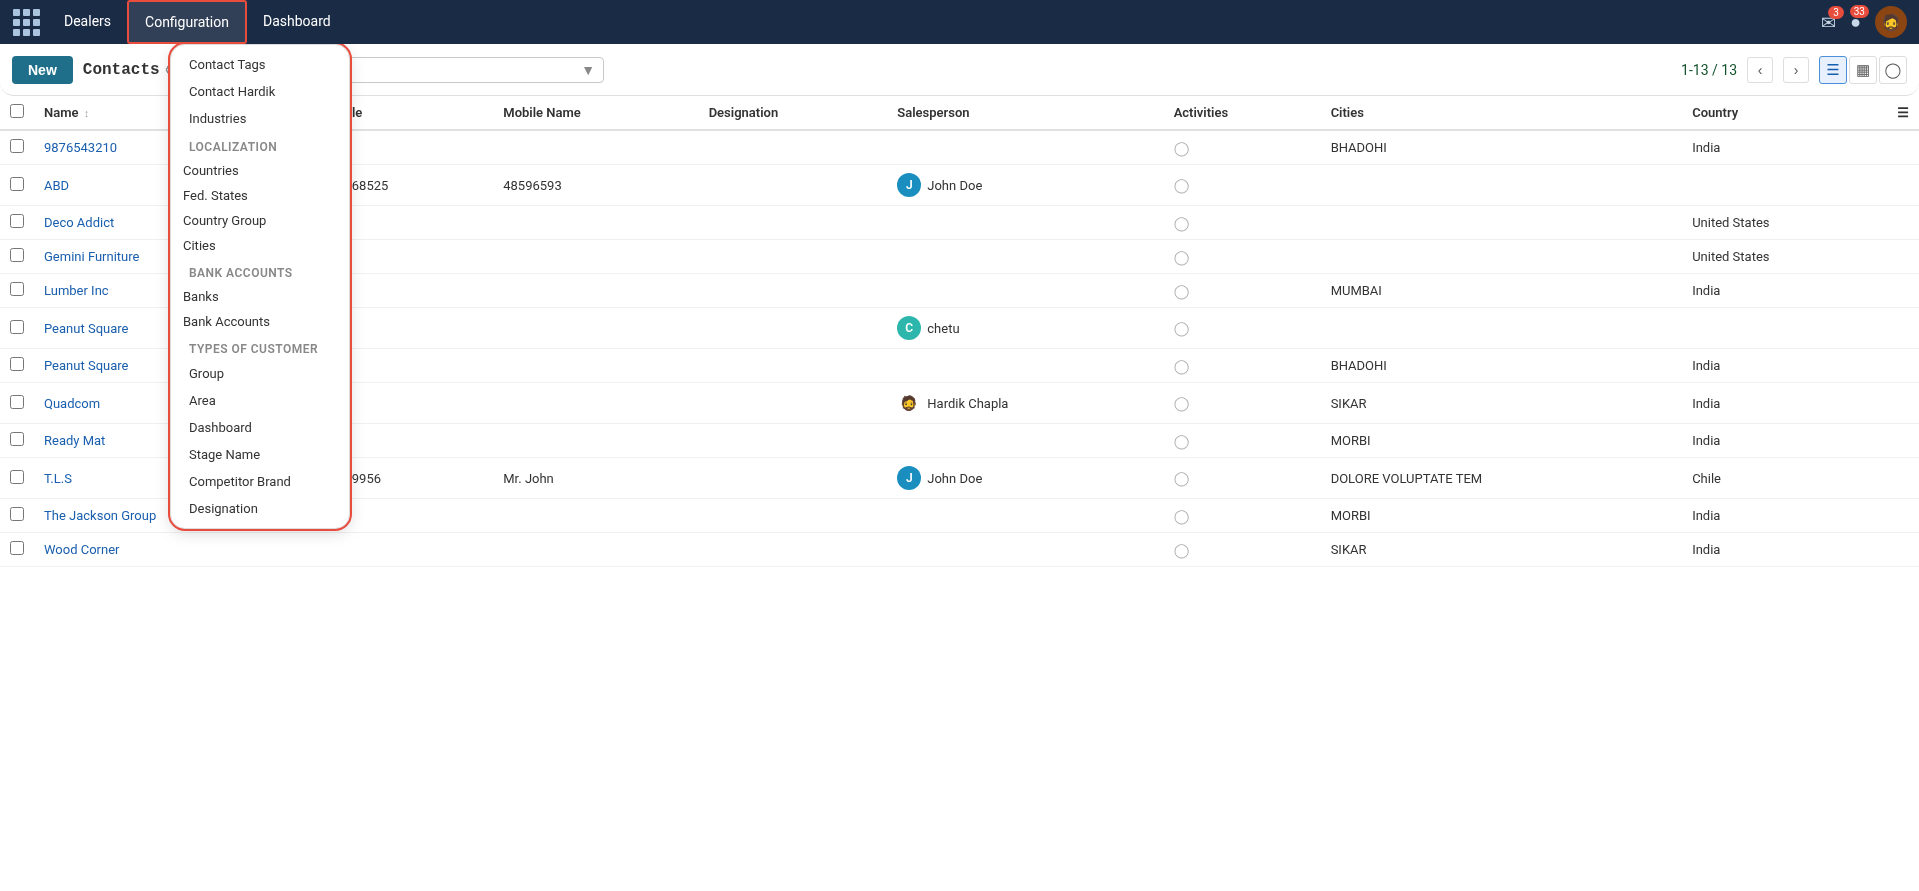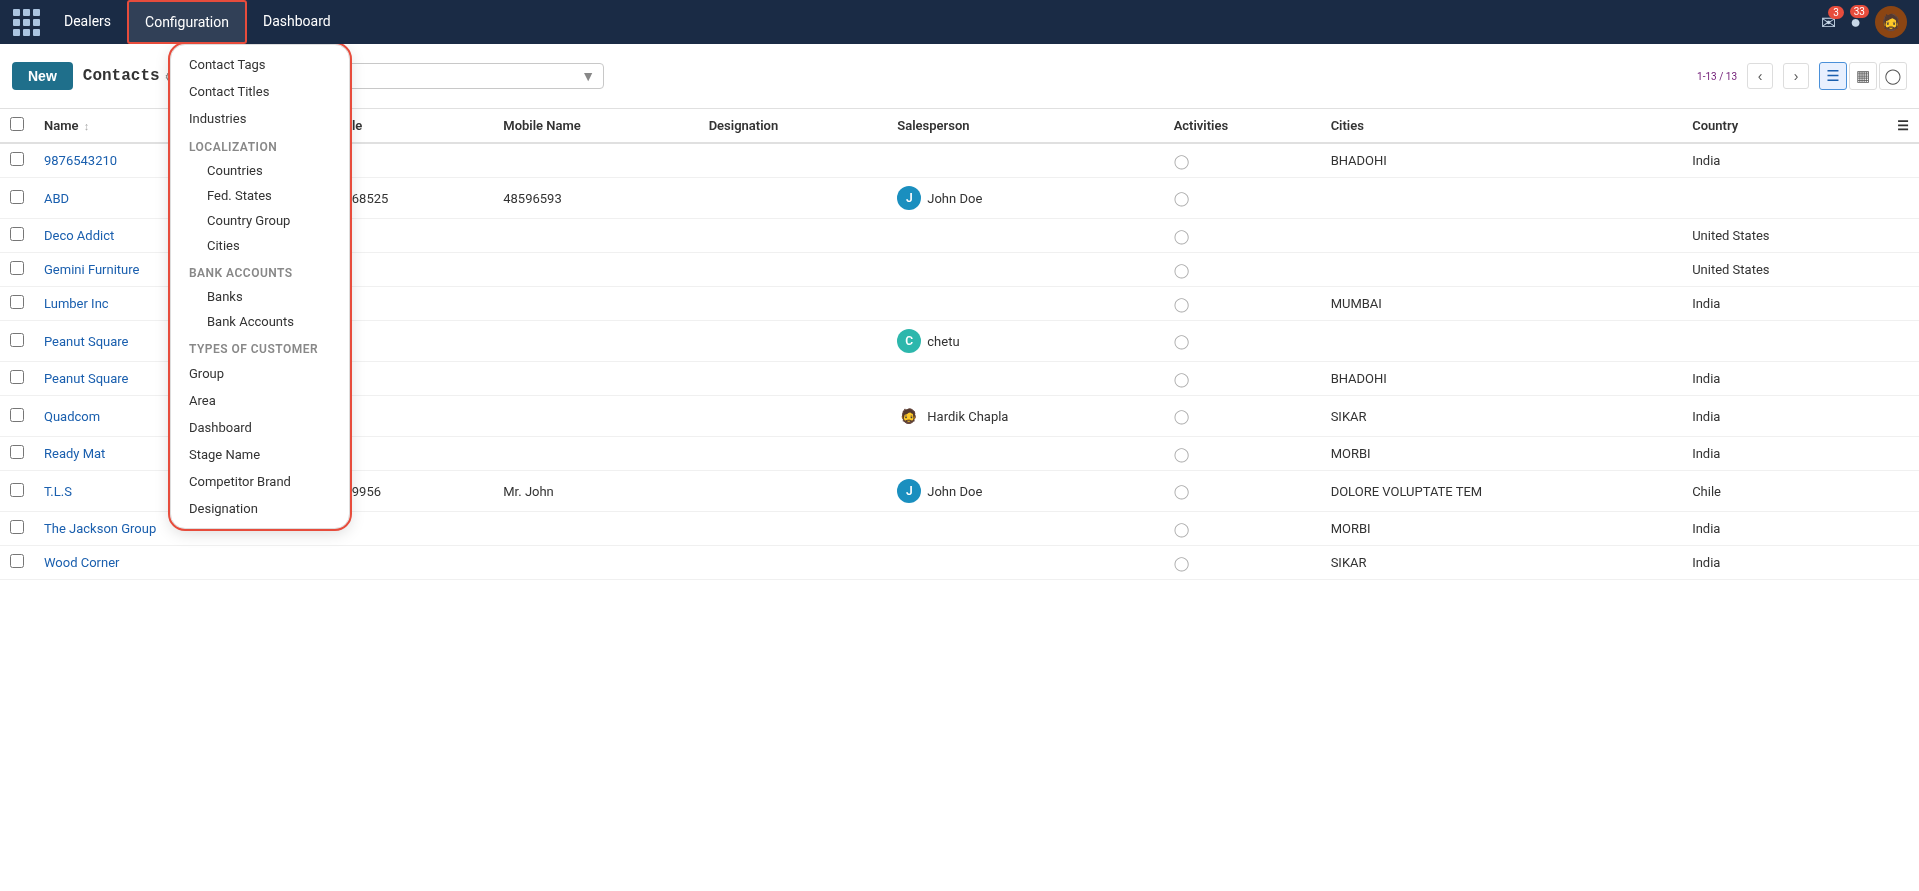--- a/index.html
+++ b/index.html
@@ -58,22 +58,23 @@
       display: flex; align-items: center; justify-content: center;
       font-size: 16px; cursor: pointer; overflow: hidden;
     }
 
     
     .subheader {
       background: #fff;
       border-bottom: 1px solid #e0e0e0;
       display: flex; align-items: center;
       padding: 2px 12px;
-      height: 65px;
+      height: 52px;
       gap: 10px;
+      border-radius: 14px;
     }
     .btn-new {
       background: #1f6f8b; color: #fff;
       border: none; border-radius: 4px;
       padding: 6px 16px; font-size: 14px; font-weight: 600;
       cursor: pointer;
     }
     .page-title {
       font-size: 16px; font-weight: 600; color: #333;
       display: flex; align-items: center; gap: 6px; font-family: Liberation Mono, monospace;
@@ -86,21 +87,21 @@
       flex: 1; max-width: 420px;
       background: #fff;
     }
     .search-bar input {
       border: none; outline: none; font-size: 14px;
       flex: 1; background: transparent;
     }
     .search-icon { color: #888; margin-right: 6px; }
     .search-dropdown { color: #888; cursor: pointer; padding-left: 4px; }
     .spacer { flex: 1; }
-    .pagination-info { color: #701a75; font-size: 10px; white-space: nowrap; }
+    .pagination-info { color: #14532d; font-size: 14px; white-space: nowrap; }
     .pager-btn {
       background: none; border: 1px solid #ddd; border-radius: 3px;
       width: 26px; height: 26px; cursor: pointer; font-size: 14px;
       display: flex; align-items: center; justify-content: center; color: #555;
     }
     .view-btns { display: flex; gap: 2px; }
     .view-btn {
       background: none; border: 1px solid #ddd; border-radius: 3px;
       width: 28px; height: 28px; cursor: pointer;
       display: flex; align-items: center; justify-content: center; color: #555;
@@ -161,21 +162,21 @@
       font-size: 13px;
       white-space: nowrap;
     }
     .dropdown-section-label {
       padding: 8px 18px 4px 18px;
       font-size: 12px; color: #888;
       font-weight: 600; text-transform: uppercase;
       letter-spacing: 0.04em;
     }
     .dropdown-sub-item {
-      padding: 5px 36px;
+      padding: 5px 12px;
       cursor: pointer;
       color: #333;
       font-size: 13px;
     }
   </style>
 </head>
 <body>
 
 <nav class="topnav">
   <div class="topnav-apps">
@@ -228,21 +229,21 @@
   <button class="pager-btn">›</button>
   <div class="view-btns">
     <button class="view-btn active">☰</button>
     <button class="view-btn">▦</button>
     <button class="view-btn">◯</button>
   </div>
 </div>
 
 <div class="config-dropdown" id="config-dropdown">
   <div class="dropdown-item">Contact Tags</div>
-  <div class="dropdown-item">Contact Titles</div>
+  <div class="dropdown-item">Contact Hardik</div>
   <div class="dropdown-item">Industries</div>
   <div class="dropdown-section-label">Localization</div>
   <div class="dropdown-sub-item">Countries</div>
   <div class="dropdown-sub-item">Fed. States</div>
   <div class="dropdown-sub-item">Country Group</div>
   <div class="dropdown-sub-item">Cities</div>
   <div class="dropdown-section-label">Bank Accounts</div>
   <div class="dropdown-sub-item">Banks</div>
   <div class="dropdown-sub-item">Bank Accounts</div>
   <div class="dropdown-section-label">Types Of Customer</div>

